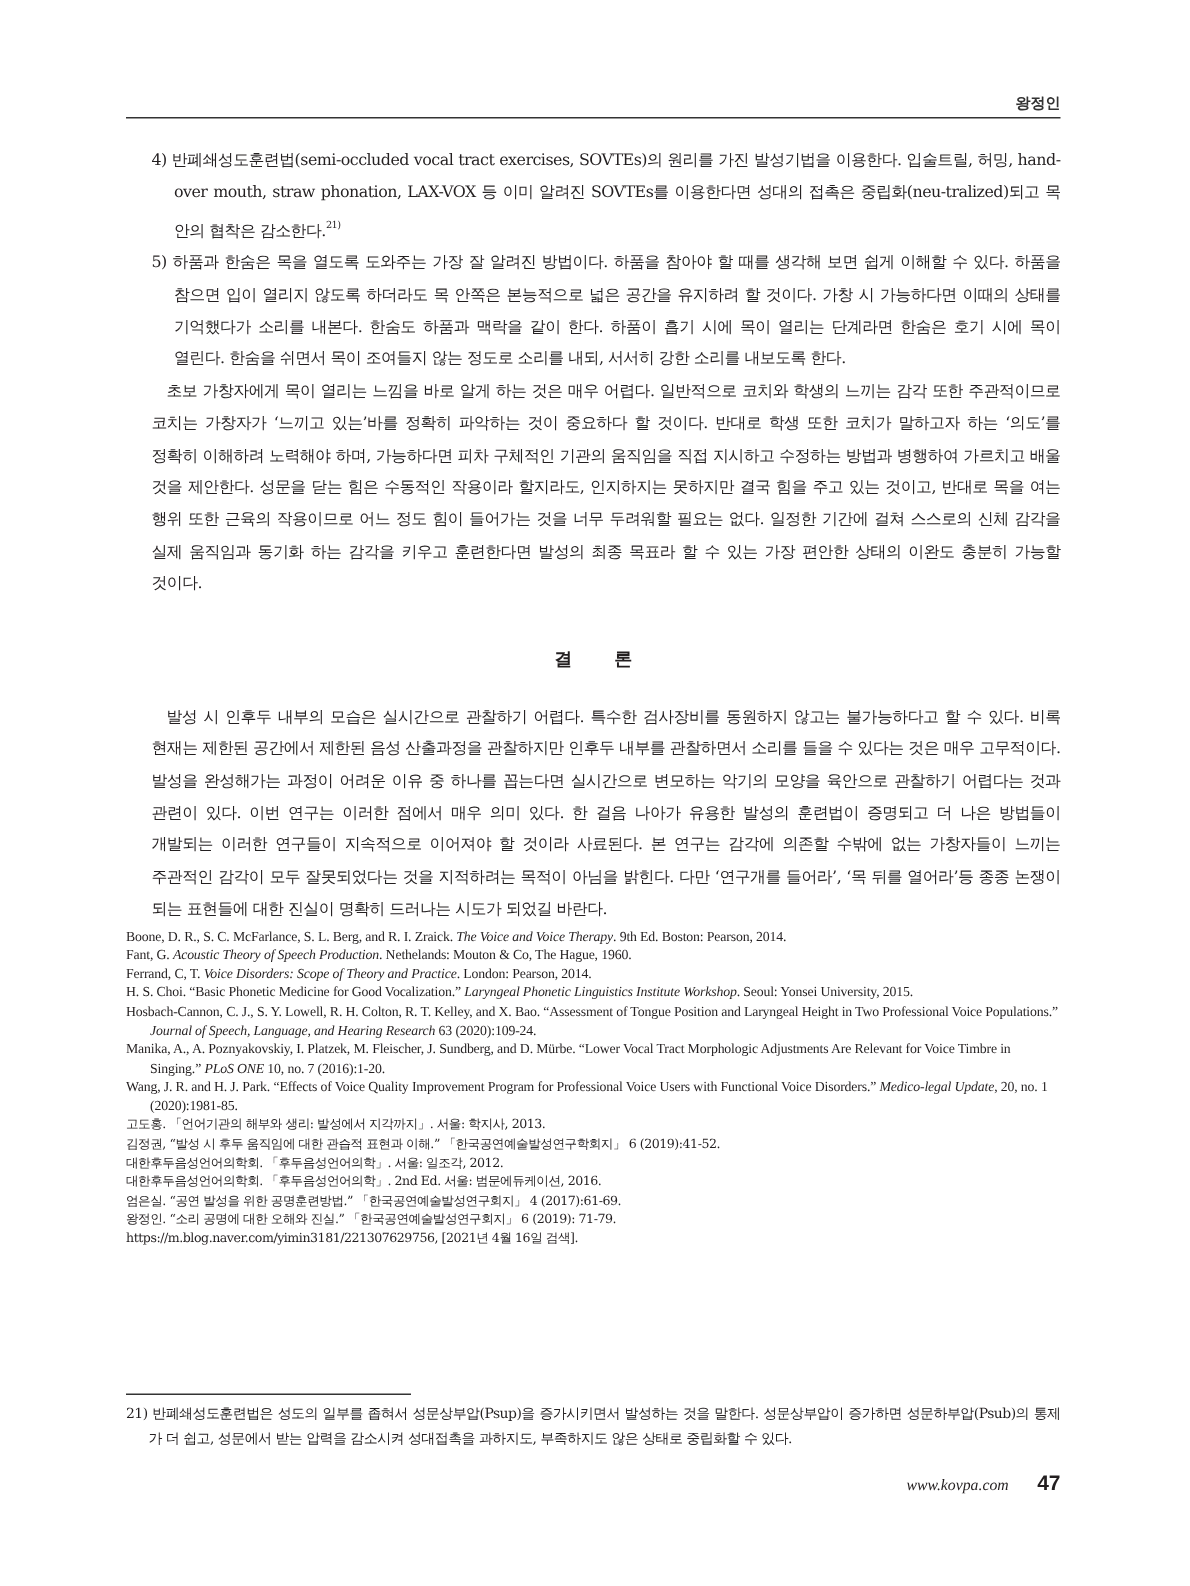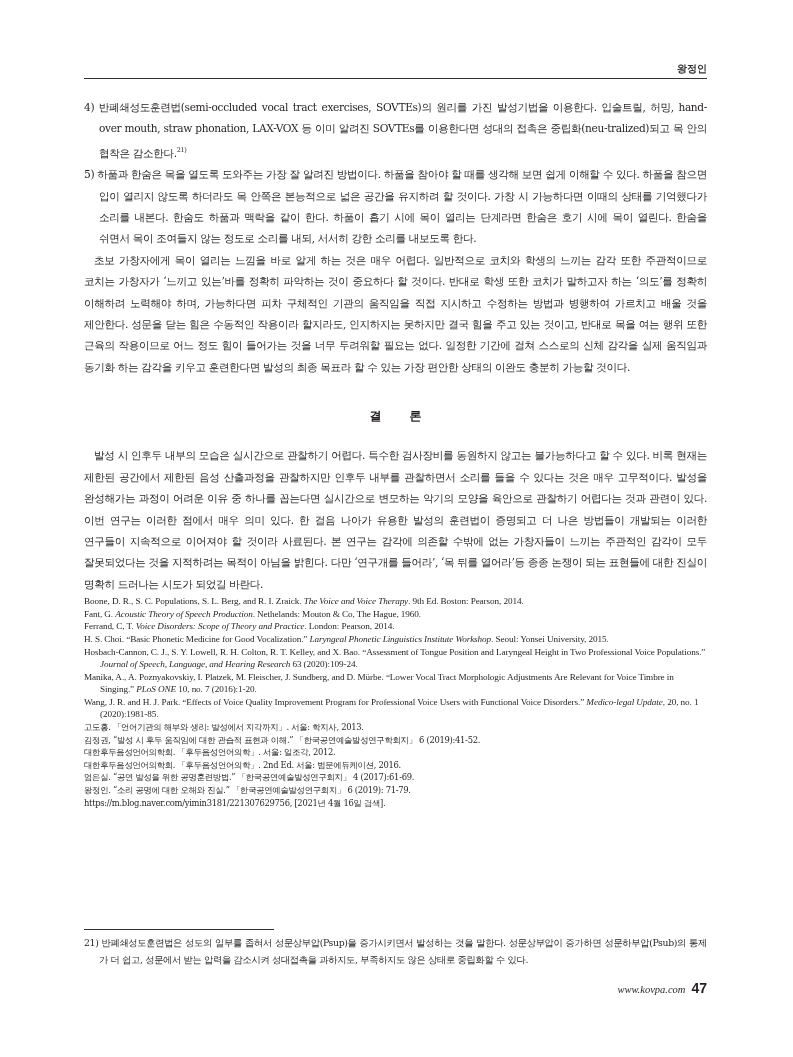--- a/index.html
+++ b/index.html
@@ -11,21 +11,21 @@
   .header-author {
     position: absolute; right: 86px; top: 62px;
     font-family: "DejaVu Sans", sans-serif; font-weight: bold;
     font-size: 10px; color: #333;
   }
   .header-rule {
     position: absolute; left: 84px; right: 86px; top: 78px;
     border-top: 1.5px solid #333;
   }
   .content { position: absolute; left: 84px; right: 86px; top: 97px; }
-  .kr { font-size: 10.6px; line-height: 21.4px; letter-spacing: -0.35px; text-align: justify; word-break: keep-all; }
+  .kr { font-size: 10.6px; line-height: 21.4px; letter-spacing: -0.35px; text-align: justify; word-break: keep-all; margin-left: 17px; }
   .item { padding-left: 15px; text-indent: -15px; }
   .para { text-indent: 10px; }
   .section-title {
     text-align: center; font-family: "DejaVu Sans", sans-serif; font-weight: bold;
     font-size: 12px; letter-spacing: 28px; margin: 30px 0 20px 28px;
   }
   .refs-title {
     text-align: center; font-family: "Liberation Sans", sans-serif; font-weight: bold;
     font-size: 11.5px; margin: 16px 0 6px 0; letter-spacing: 0.3px;
   }
@@ -37,21 +37,21 @@
   .ref i { font-style: italic; }
   .fn-rule {
     position: absolute; left: 84px; width: 190px; top: 929px; border-top: 1px solid #333;
   }
   .footnote {
     position: absolute; left: 84px; right: 86px; top: 935px;
     font-size: 9.3px; line-height: 16.5px; letter-spacing: -0.35px;
     padding-left: 15px; text-indent: -15px; text-align: justify;
   }
   .footer {
-    position: absolute; right: 86px; top: 980px; display: flex; align-items: baseline; gap: 6px;
+    position: absolute; right: 86px; top: 980px; display: flex; align-items: baseline; gap: 19px;
   }
   .footer .site { font-family: "Liberation Serif", serif; font-style: italic; font-size: 10.5px; }
   .footer .page { font-family: "Liberation Sans", sans-serif; font-size: 14px; font-weight: bold; }
   sup { font-size: 6.5px; vertical-align: 5px; }
 </style>
 </head>
 <body>
 
 <div class="header-author">왕정인</div>
 <div class="header-rule"></div>
@@ -60,21 +60,21 @@
   <div class="kr item">
     <span>4) 반폐쇄성도훈련법(semi-occluded vocal tract exercises, SOVTEs)의 원리를 가진 발성기법을 이용한다. 입술트릴, 허밍, hand-over mouth, straw phonation, LAX-VOX 등 이미 알려진 SOVTEs를 이용한다면 성대의 접촉은 중립화(neu-tralized)되고 목 안의 협착은 감소한다.</span><sup>21)</sup>
   </div>
   <div class="kr item">5) 하품과 한숨은 목을 열도록 도와주는 가장 잘 알려진 방법이다. 하품을 참아야 할 때를 생각해 보면 쉽게 이해할 수 있다. 하품을 참으면 입이 열리지 않도록 하더라도 목 안쪽은 본능적으로 넓은 공간을 유지하려 할 것이다. 가창 시 가능하다면 이때의 상태를 기억했다가 소리를 내본다. 한숨도 하품과 맥락을 같이 한다. 하품이 흡기 시에 목이 열리는 단계라면 한숨은 호기 시에 목이 열린다. 한숨을 쉬면서 목이 조여들지 않는 정도로 소리를 내되, 서서히 강한 소리를 내보도록 한다.</div>
   <div class="kr para">초보 가창자에게 목이 열리는 느낌을 바로 알게 하는 것은 매우 어렵다. 일반적으로 코치와 학생의 느끼는 감각 또한 주관적이므로 코치는 가창자가 ‘느끼고 있는’바를 정확히 파악하는 것이 중요하다 할 것이다. 반대로 학생 또한 코치가 말하고자 하는 ‘의도’를 정확히 이해하려 노력해야 하며, 가능하다면 피차 구체적인 기관의 움직임을 직접 지시하고 수정하는 방법과 병행하여 가르치고 배울 것을 제안한다. 성문을 닫는 힘은 수동적인 작용이라 할지라도, 인지하지는 못하지만 결국 힘을 주고 있는 것이고, 반대로 목을 여는 행위 또한 근육의 작용이므로 어느 정도 힘이 들어가는 것을 너무 두려워할 필요는 없다. 일정한 기간에 걸쳐 스스로의 신체 감각을 실제 움직임과 동기화 하는 감각을 키우고 훈련한다면 발성의 최종 목표라 할 수 있는 가장 편안한 상태의 이완도 충분히 가능할 것이다.</div>
 
   <div class="section-title">결론</div>
   <div class="kr para">발성 시 인후두 내부의 모습은 실시간으로 관찰하기 어렵다. 특수한 검사장비를 동원하지 않고는 불가능하다고 할 수 있다. 비록 현재는 제한된 공간에서 제한된 음성 산출과정을 관찰하지만 인후두 내부를 관찰하면서 소리를 들을 수 있다는 것은 매우 고무적이다. 발성을 완성해가는 과정이 어려운 이유 중 하나를 꼽는다면 실시간으로 변모하는 악기의 모양을 육안으로 관찰하기 어렵다는 것과 관련이 있다. 이번 연구는 이러한 점에서 매우 의미 있다. 한 걸음 나아가 유용한 발성의 훈련법이 증명되고 더 나은 방법들이 개발되는 이러한 연구들이 지속적으로 이어져야 할 것이라 사료된다. 본 연구는 감각에 의존할 수밖에 없는 가창자들이 느끼는 주관적인 감각이 모두 잘못되었다는 것을 지적하려는 목적이 아님을 밝힌다. 다만 ‘연구개를 들어라’, ‘목 뒤를 열어라’등 종종 논쟁이 되는 표현들에 대한 진실이 명확히 드러나는 시도가 되었길 바란다.</div>
 
   <div id="ref-list">
-      <div class="ref"><span>Boone, D. R., S. C. Populations, S. L. Berg, and R. I. Zraick. </span><i>The Voice and Voice Therapy</i><span>. 9th Ed. Boston: Pearson, 2014.</span></div>
+      <div class="ref"><span>Boone, D. R., S. C. McFarlance, S. L. Berg, and R. I. Zraick. </span><i>The Voice and Voice Therapy</i><span>. 9th Ed. Boston: Pearson, 2014.</span></div>
       <div class="ref"><span>Fant, G. </span><i>Acoustic Theory of Speech Production</i><span>. Nethelands: Mouton &amp; Co, The Hague, 1960.</span></div>
       <div class="ref"><span>Ferrand, C, T. </span><i>Voice Disorders: Scope of Theory and Practice</i><span>. London: Pearson, 2014.</span></div>
       <div class="ref"><span>H. S. Choi. “Basic Phonetic Medicine for Good Vocalization.” </span><i>Laryngeal Phonetic Linguistics Institute Workshop</i><span>. Seoul: Yonsei University, 2015.</span></div>
       <div class="ref"><span>Hosbach-Cannon, C. J., S. Y. Lowell, R. H. Colton, R. T. Kelley, and X. Bao. “Assessment of Tongue Position and Laryngeal Height in Two Professional Voice Populations.” </span><i>Journal of Speech, Language, and Hearing Research</i><span> 63 (2020):109-24.</span></div>
       <div class="ref"><span>Manika, A., A. Poznyakovskiy, I. Platzek, M. Fleischer, J. Sundberg, and D. Mürbe. “Lower Vocal Tract Morphologic Adjustments Are Relevant for Voice Timbre in Singing.” </span><i>PLoS ONE</i><span> 10, no. 7 (2016):1-20.</span></div>
       <div class="ref"><span>Wang, J. R. and H. J. Park. “Effects of Voice Quality Improvement Program for Professional Voice Users with Functional Voice Disorders.” </span><i>Medico-legal Update</i><span>, 20, no. 1 (2020):1981-85.</span></div>
       <div class="ref kr-ref"><span>고도홍. 「언어기관의 해부와 생리: 발성에서 지각까지」. 서울: 학지사, 2013.</span><i></i><span></span></div>
       <div class="ref kr-ref"><span>김정권, “발성 시 후두 움직임에 대한 관습적 표현과 이해.” 「한국공연예술발성연구학회지」 6 (2019):41-52.</span><i></i><span></span></div>
       <div class="ref kr-ref"><span>대한후두음성언어의학회. 「후두음성언어의학」. 서울: 일조각, 2012.</span><i></i><span></span></div>
       <div class="ref kr-ref"><span>대한후두음성언어의학회. 「후두음성언어의학」. 2nd Ed. 서울: 범문에듀케이션, 2016.</span><i></i><span></span></div>

